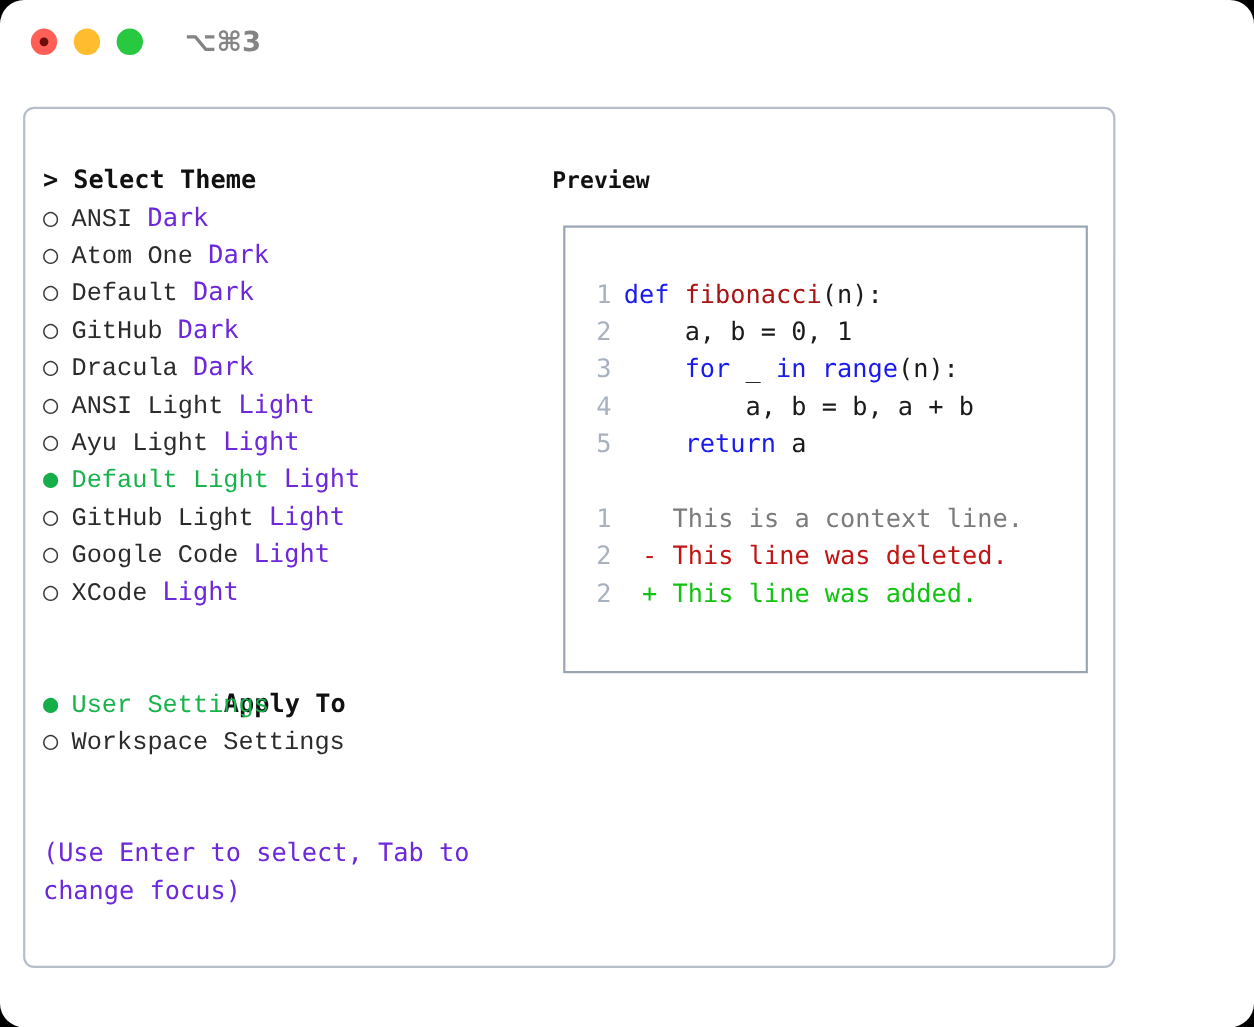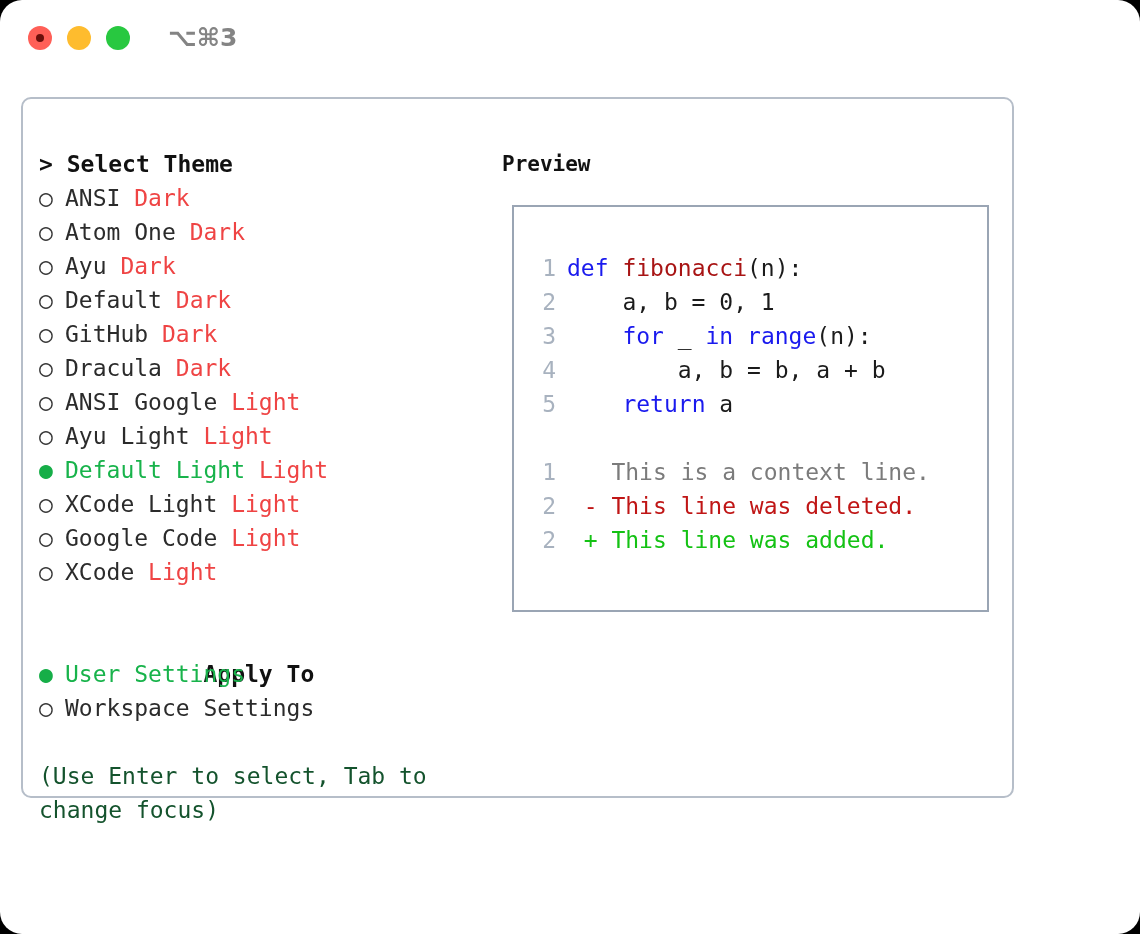--- a/index.html
+++ b/index.html
@@ -71,21 +71,21 @@
     letter-spacing: 0px;
     white-space: pre;
   }
 
   
   #panel {
     position: absolute;
     left: 21px;
     top: 97px;
     width: 993px;
-    height: 701px;
+    height: 783px;
     border: 2px solid #b6bec9;
     border-radius: 10px;
     box-sizing: border-box;
     background: #ffffff;
   }
 
   #panel-inner {
     position: absolute;
     left: 0; top: 0;
     width: 100%;
@@ -114,41 +114,41 @@
   }
 
   .bullet {
     display: inline-block;
     width: 26px;
     white-space: pre;
   }
   .bullet-selected { color: #16ae48; }
   .bullet-plain    { color: #3a3a3a; }
 
-  .item-label { color: #2b2b2b; }
+  .item-label { color: #2b2b2b; font-family: Liberation Mono, monospace; }
   .item-label.selected { color: #18b34b; }
   .item-tag {
-    color: #ef4444;
+    color: #6d28d9;
   }
 
   .spacer-line { height: 34px; }
 
   .section-header {
     font-weight: bold;
     color: #111111;
   }
 
   #hint {
     position: absolute;
     left: 16px;
     top: 660px;
     width: 420px;
     font-size: 23px;
     line-height: 34px;
-    color: #14532d;
+    color: #6d28d9;
     white-space: pre-wrap;
   }
 
   
   #right-col {
     position: absolute;
     left: 479px;
     top: 48px;
     width: 500px;
   }
@@ -219,28 +219,27 @@
   </div>
 
   <div id="panel">
     <div id="panel-inner">
 
       <div id="left-col">
         <div class="tui-line list-header">&gt; Select Theme</div>
         <div id="theme-list">
             <div class="tui-line"><span class="bullet bullet-plain">○ </span><span class="item-label">ANSI </span><span class="item-tag">Dark</span></div>
             <div class="tui-line"><span class="bullet bullet-plain">○ </span><span class="item-label">Atom One </span><span class="item-tag">Dark</span></div>
-            <div class="tui-line"><span class="bullet bullet-plain">○ </span><span class="item-label">Ayu </span><span class="item-tag">Dark</span></div>
             <div class="tui-line"><span class="bullet bullet-plain">○ </span><span class="item-label">Default </span><span class="item-tag">Dark</span></div>
             <div class="tui-line"><span class="bullet bullet-plain">○ </span><span class="item-label">GitHub </span><span class="item-tag">Dark</span></div>
             <div class="tui-line"><span class="bullet bullet-plain">○ </span><span class="item-label">Dracula </span><span class="item-tag">Dark</span></div>
-            <div class="tui-line"><span class="bullet bullet-plain">○ </span><span class="item-label">ANSI Google </span><span class="item-tag">Light</span></div>
+            <div class="tui-line"><span class="bullet bullet-plain">○ </span><span class="item-label">ANSI Light </span><span class="item-tag">Light</span></div>
             <div class="tui-line"><span class="bullet bullet-plain">○ </span><span class="item-label">Ayu Light </span><span class="item-tag">Light</span></div>
             <div class="tui-line"><span class="bullet bullet-selected">● </span><span class="item-label selected">Default Light </span><span class="item-tag">Light</span></div>
-            <div class="tui-line"><span class="bullet bullet-plain">○ </span><span class="item-label">XCode Light </span><span class="item-tag">Light</span></div>
+            <div class="tui-line"><span class="bullet bullet-plain">○ </span><span class="item-label">GitHub Light </span><span class="item-tag">Light</span></div>
             <div class="tui-line"><span class="bullet bullet-plain">○ </span><span class="item-label">Google Code </span><span class="item-tag">Light</span></div>
             <div class="tui-line"><span class="bullet bullet-plain">○ </span><span class="item-label">XCode </span><span class="item-tag">Light</span></div>
           </div>
 
         <div class="spacer-line"></div>
 
         <div class="tui-line section-header">
           <span class="bullet"> </span><span>Apply To</span>
         </div>
         <div id="apply-list">

